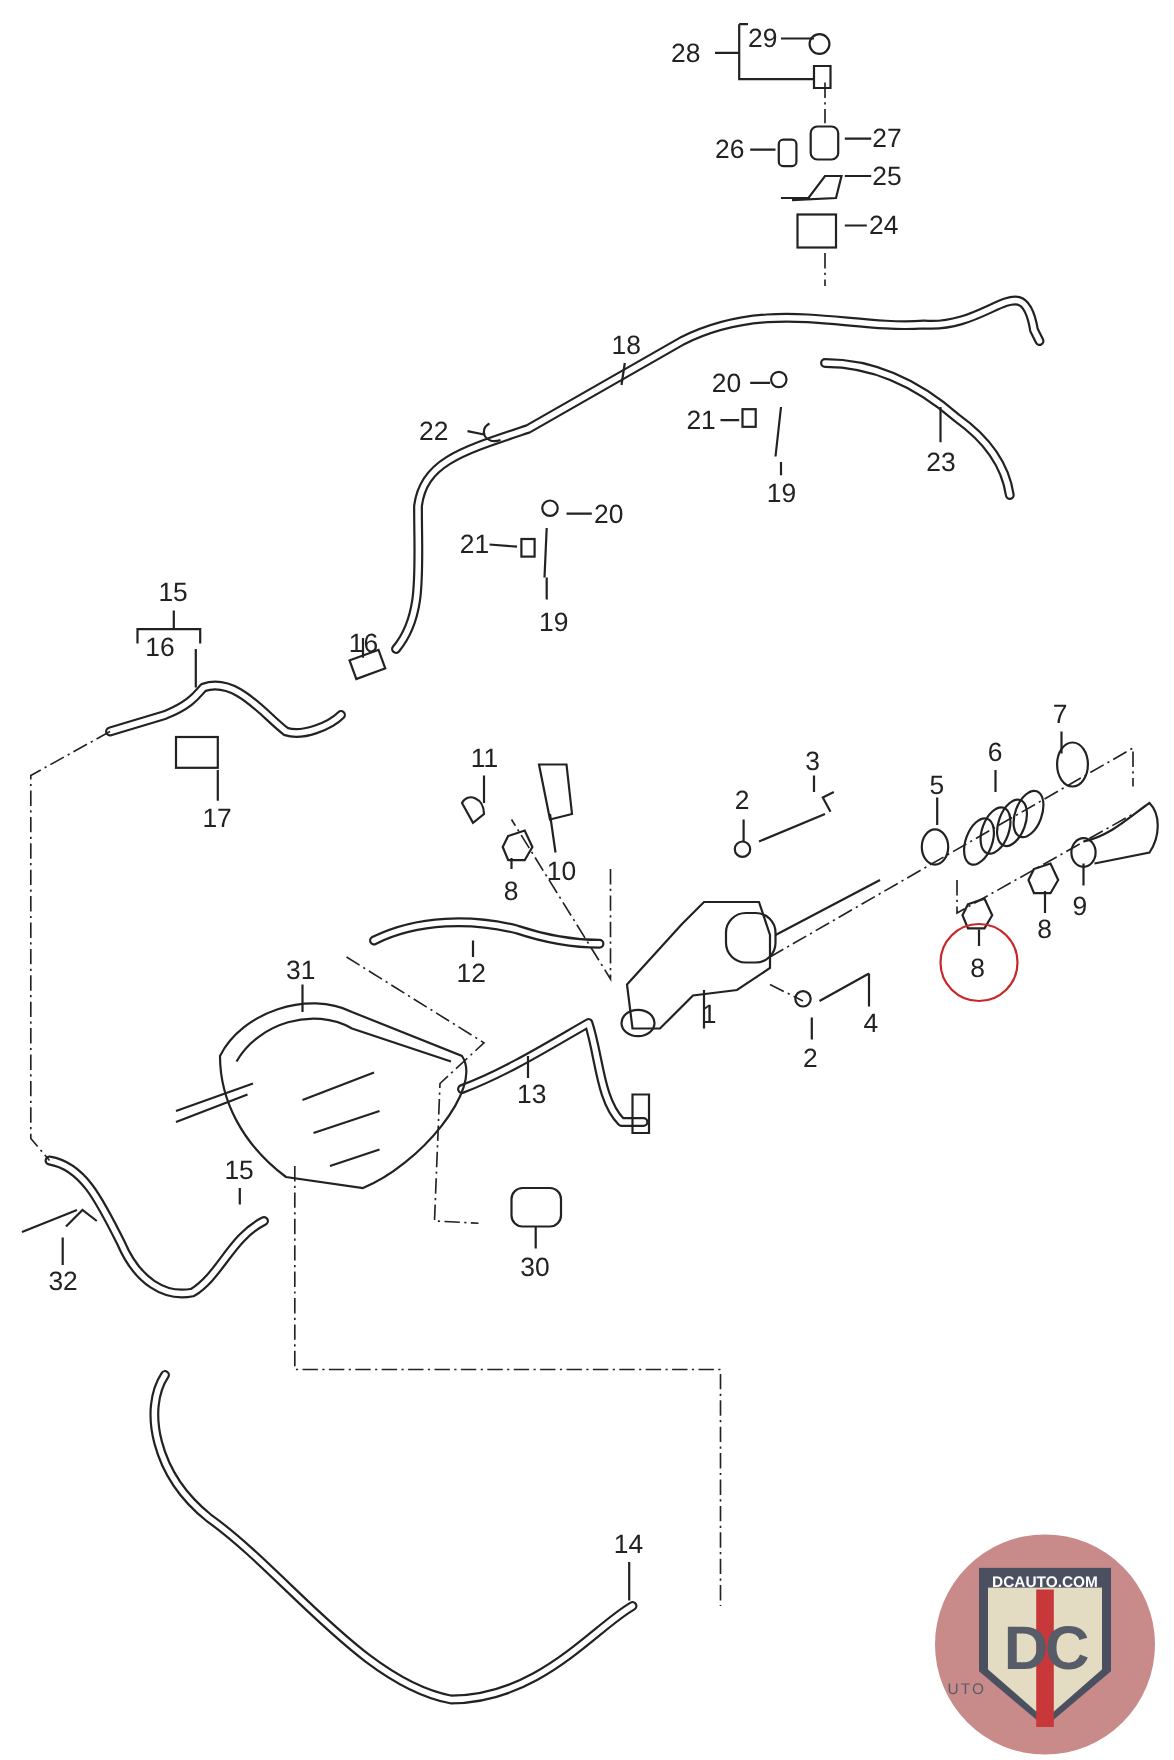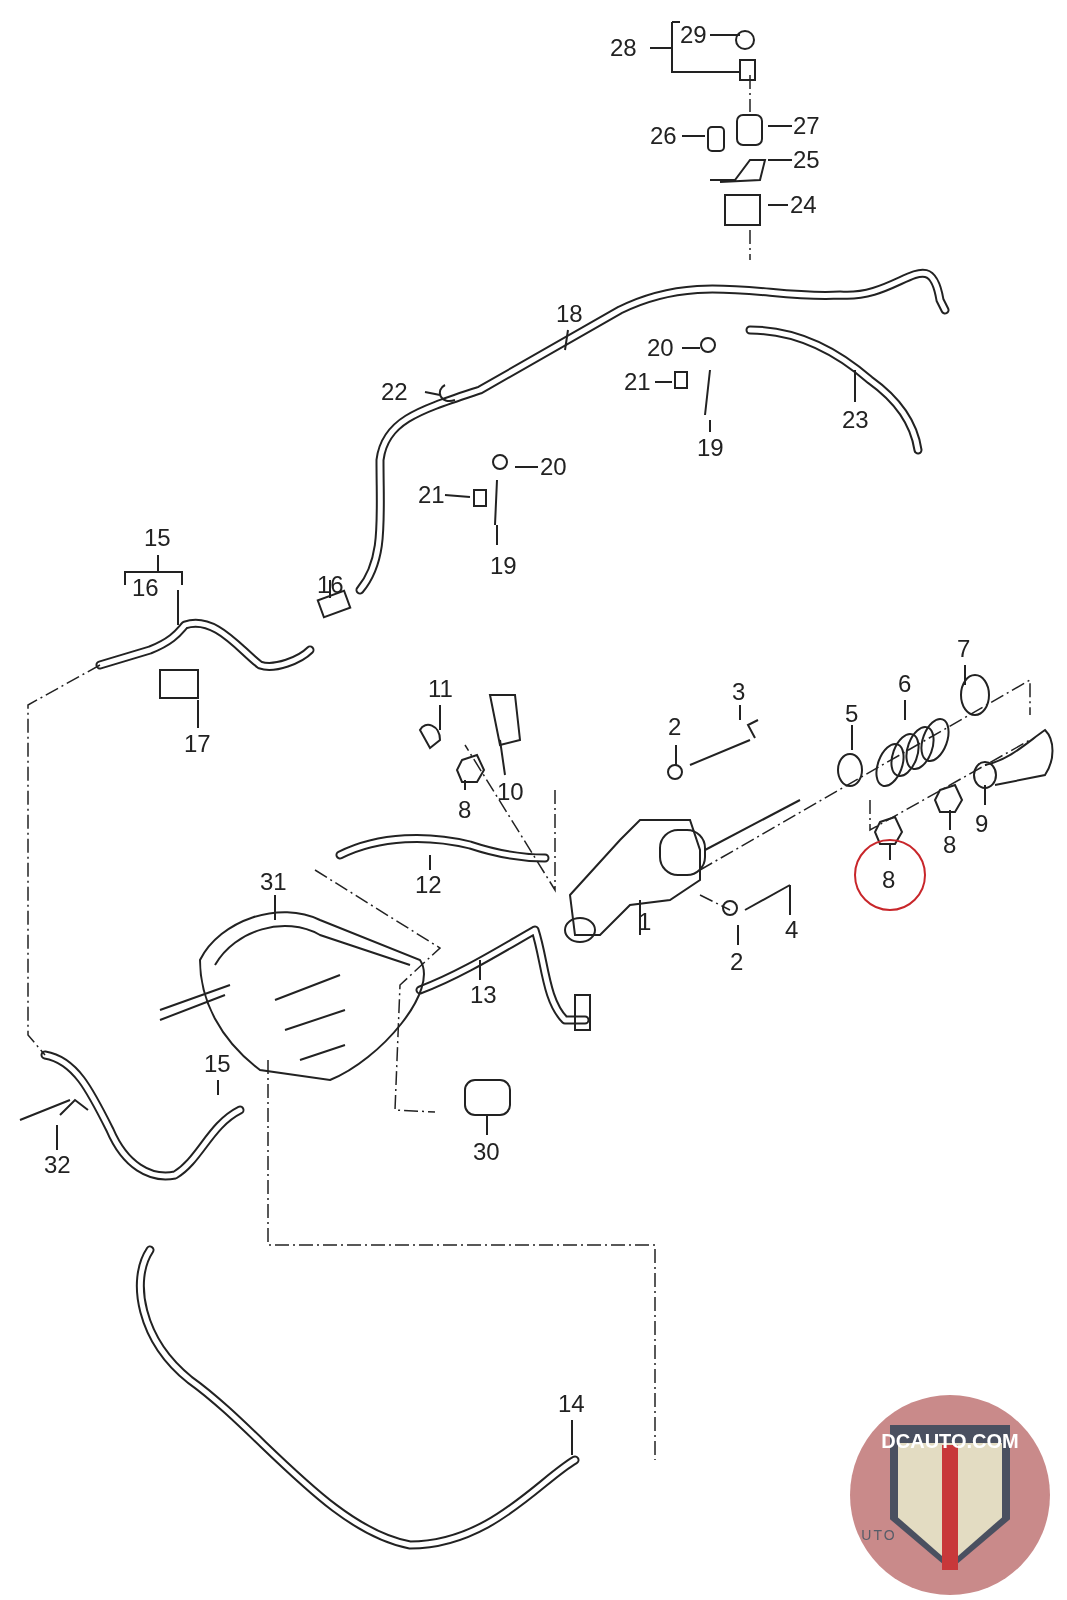--- a/index.html
+++ b/index.html
@@ -8,21 +8,21 @@
   .part{fill:none;stroke:#222;stroke-width:2;}
   .tube{fill:none;stroke:#222;stroke-width:9;stroke-linecap:round;stroke-linejoin:round;}
   .tube-in{fill:none;stroke:#fff;stroke-width:5;stroke-linecap:round;stroke-linejoin:round;}
   .dash{fill:none;stroke:#222;stroke-width:1.5;stroke-dasharray:14 4 2 4;}
   .leader{stroke:#222;stroke-width:2;fill:none;}
   .lbl{font-family:"Liberation Sans",sans-serif;font-size:24px;fill:#222;}
   .hl{fill:none;stroke:#c8262a;stroke-width:2;}
   .logo{position:absolute;left:850px;top:1395px;width:200px;height:200px;border-radius:50%;background:#c98a8a;overflow:hidden;}
   .shield{position:absolute;left:40px;top:30px;width:120px;height:145px;background:#4a5060;clip-path:polygon(0 0,100% 0,100% 65%,50% 100%,0 65%);}
   .shield-in{position:absolute;left:48px;top:48px;width:104px;height:120px;background:#e3dcc2;clip-path:polygon(0 0,100% 0,100% 62%,50% 100%,0 62%);}
-  .logo-url{position:absolute;left:0;right:0;top:35px;text-align:center;color:#fff;font-weight:bold;font-size:20px;}
+  .logo-url{position:absolute;left:0;right:0;top:35px;text-align:center;color:#fff;font-weight:bold;font-size:14px;}
   .logo-dc{position:absolute;left:0;right:0;top:70px;text-align:center;color:#565c68;font-weight:bold;font-size:56px;letter-spacing:-3px;}
   .logo-auto{position:absolute;left:0;right:0;top:132px;text-align:left;color:#565c68;font-size:14px;letter-spacing:2px;}
   .logo-stripe{position:absolute;left:92px;top:50px;width:16px;height:125px;background:#c8383a;}
 </style>
 </head>
 <body>
 
 <svg width="1067" height="1600" viewBox="0 0 1067 1600">
 
   <g>
@@ -174,14 +174,15 @@
     <text class="lbl" x="260" y="890">31</text>
     <text class="lbl" x="44" y="1173">32</text>
   </g>
 </svg>
 
 <div class="logo">
   <div class="shield"></div>
   <div class="shield-in"></div>
   <div class="logo-stripe"></div>
   <div class="logo-url">DCAUTO.COM</div>
+  <div class="logo-dc">DC</div>
   <div class="logo-auto">AUTO</div>
 </div>
 
 </body></html>

